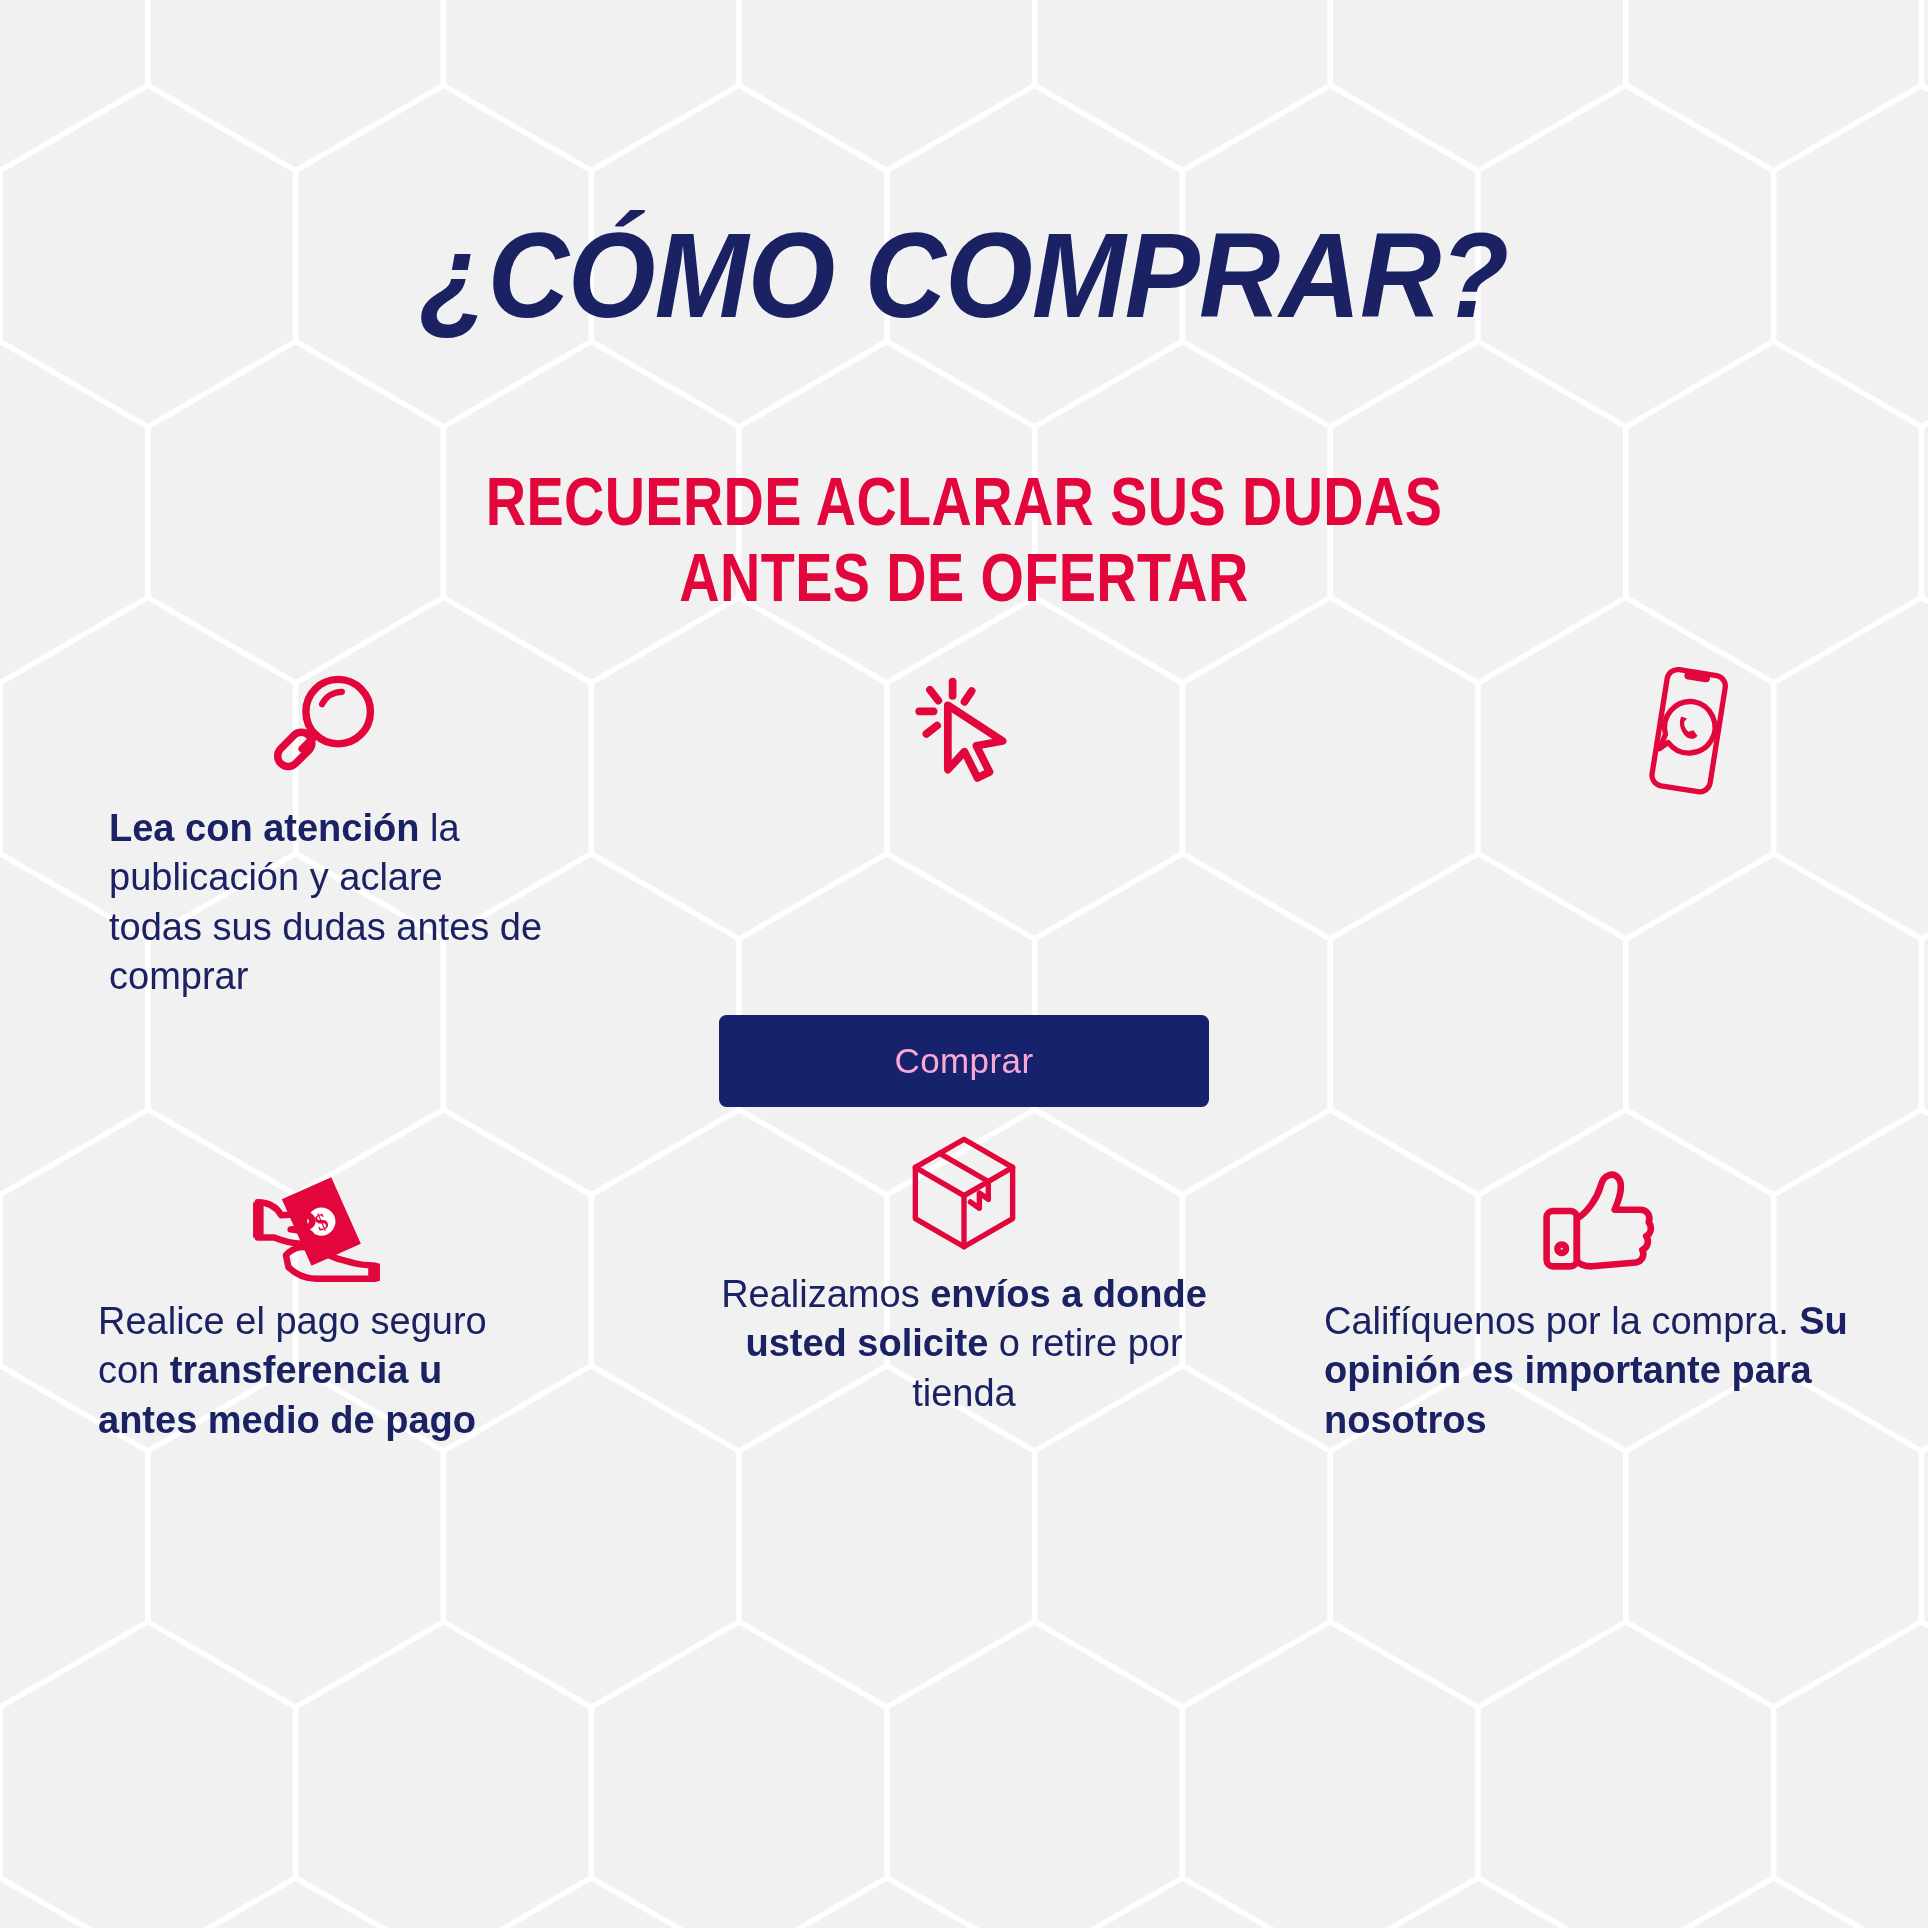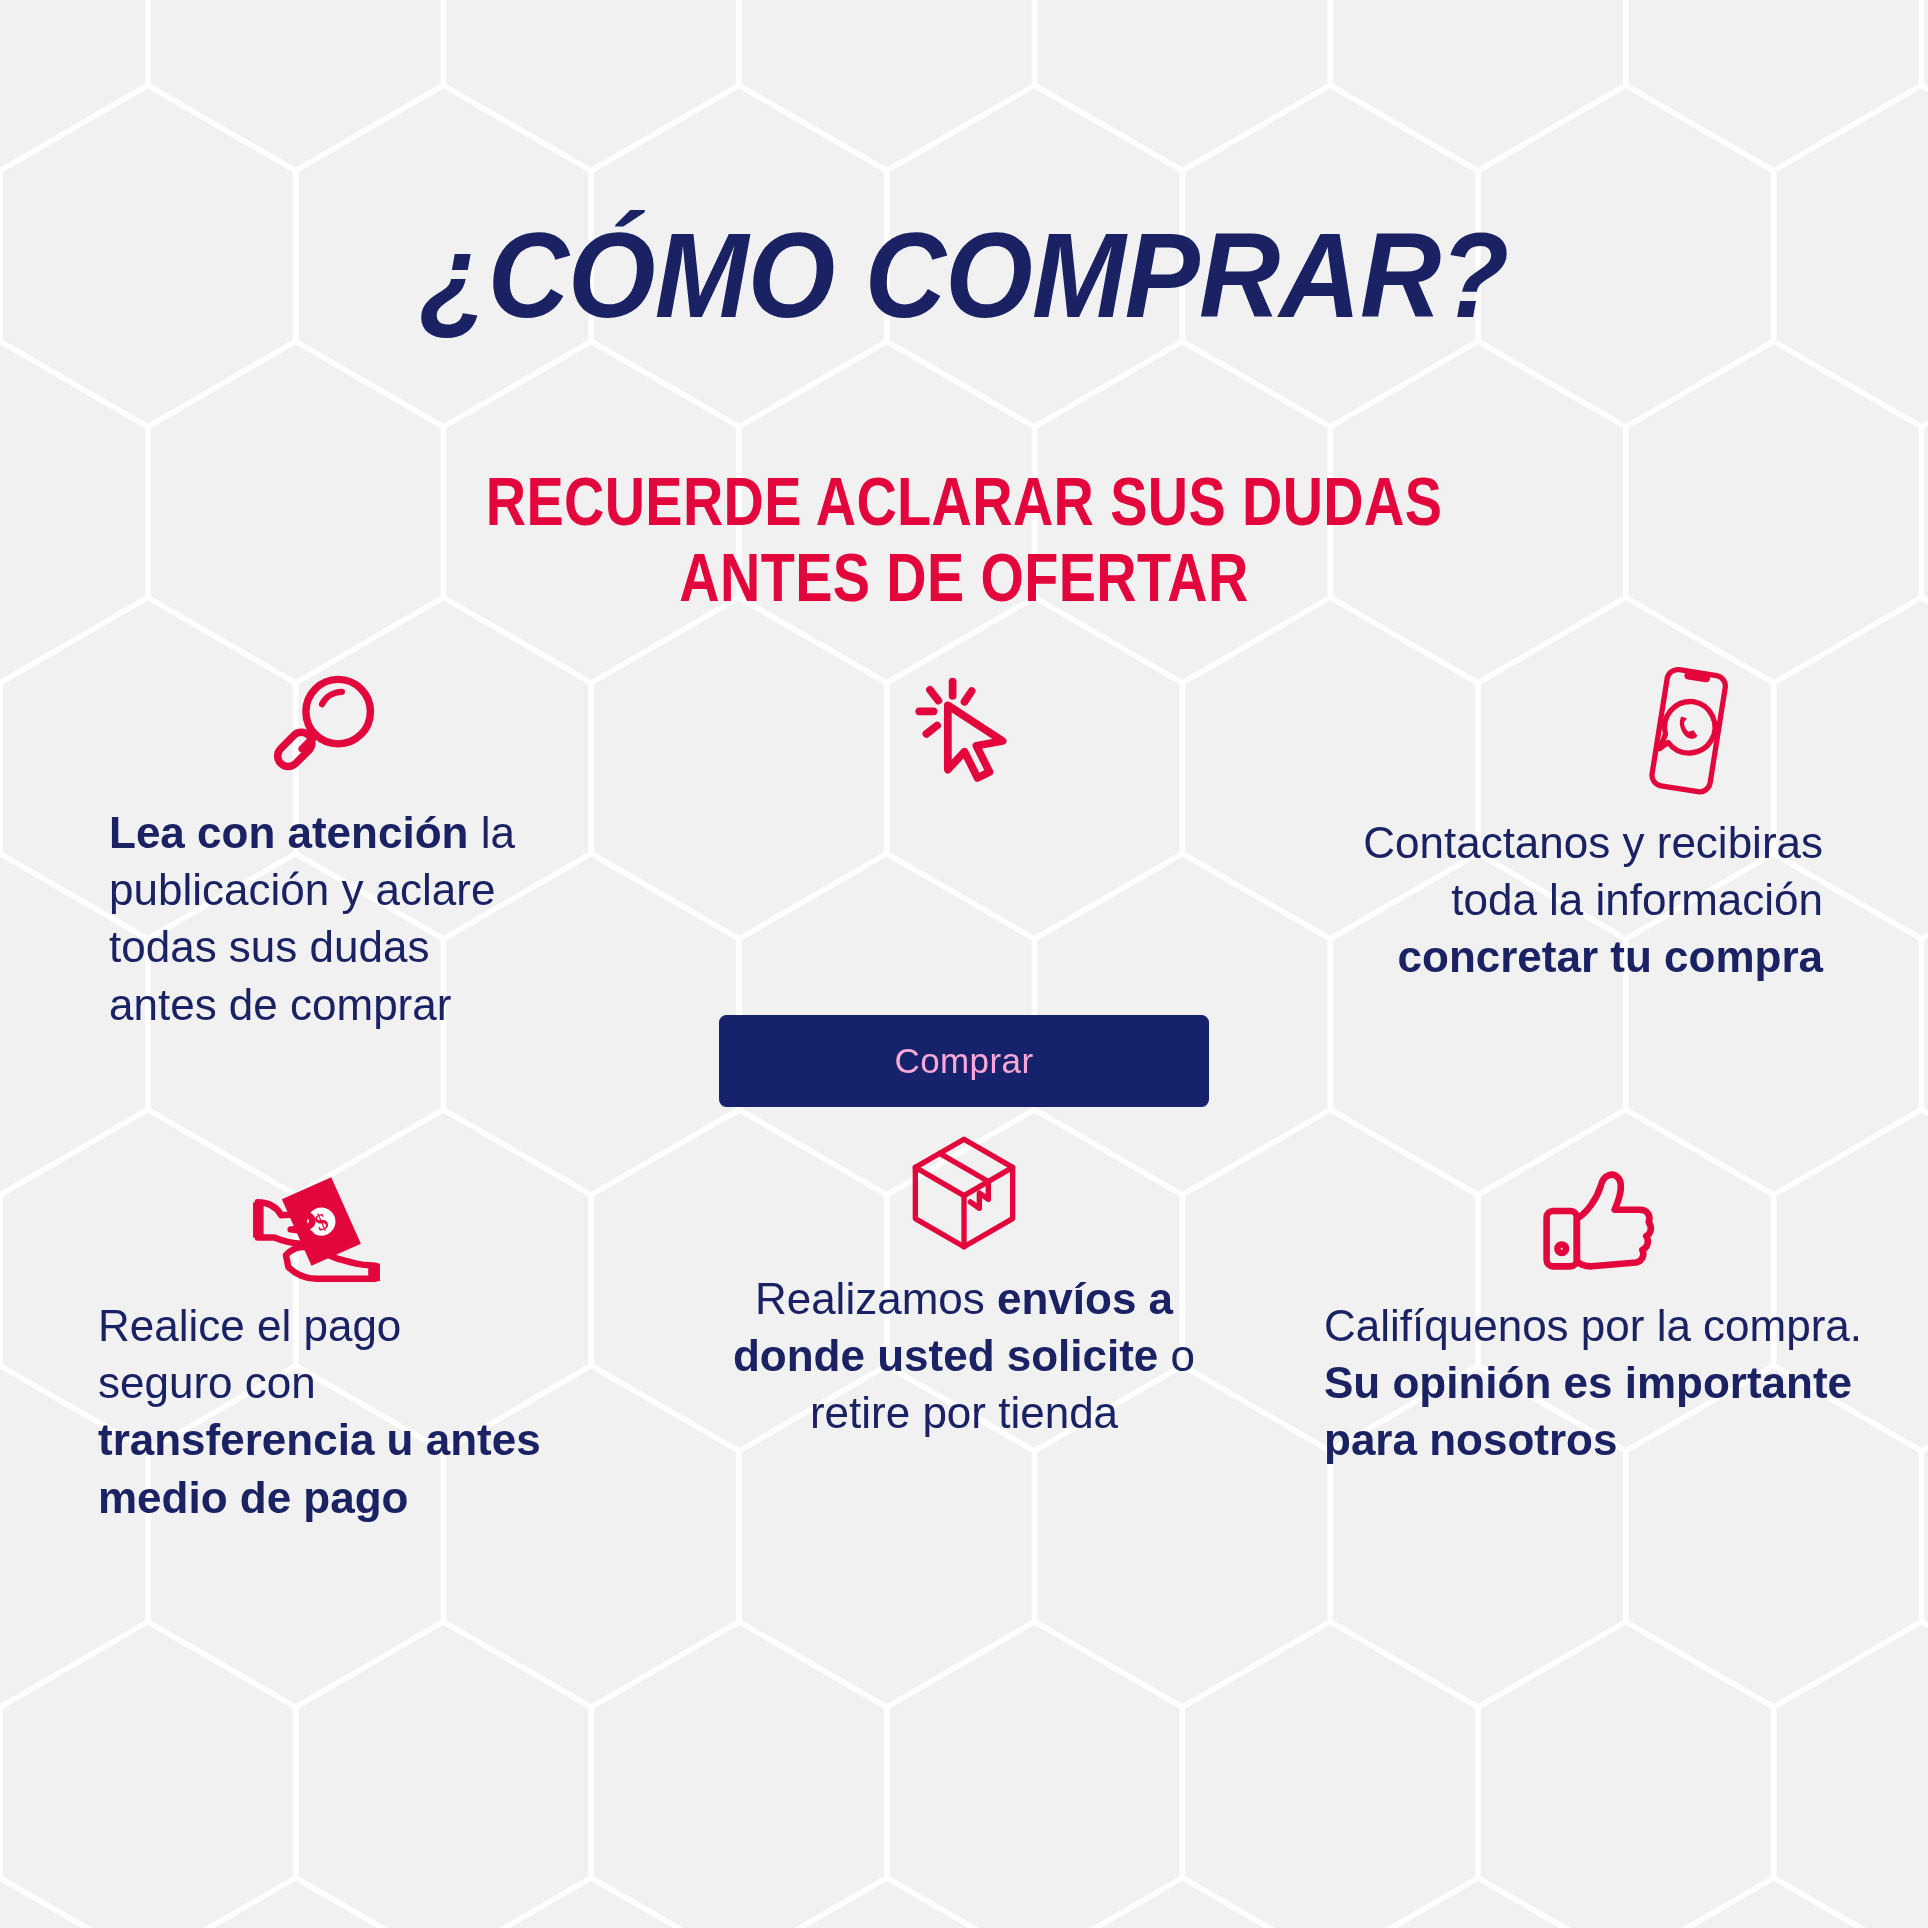--- a/index.html
+++ b/index.html
@@ -35,21 +35,21 @@
   }
   .subtitle .l2{display:block;}
 
   
   .grid{position:absolute;left:0;top:650px;width:1928px;height:942px;}
   .card{position:absolute;text-align:center;}
   .icon-wrap{display:flex;justify-content:center;align-items:flex-end;height:141px;}
   .icon-wrap.tall{height:151px;}
   .ctext{
     color:#1a2264;
-    font-size:44px;
+    font-size:38px;
     line-height:1.30;
     font-weight:400;
     margin-top:13px;
   }
   .ctext b{font-weight:700;}
 
   
   .c1{left:58px;  top:0px;   width:546px;}
   .c2{left:691px; top:0px;   width:546px;}
   .c3{left:1324px;top:0px;   width:546px;}
@@ -237,21 +237,20 @@
           <g transform="rotate(9 50 60)">
             <rect x="26" y="10" width="50" height="100" rx="9" fill="none" stroke="#e3063c" stroke-width="4.5"></rect>
             <rect x="40" y="10" width="22" height="7" rx="3.5" fill="#e3063c"></rect>
             <g transform="translate(51,57)">
               <path d="M0,-22 A22,22 0 1,1 -15.6,15.6 L-22,22 L-19,9 A22,22 0 0,1 0,-22 Z" fill="none" stroke="#e3063c" stroke-width="4.5" stroke-linejoin="round"></path>
               <path d="M-8,-8 C-10,-3 -7,4 -2,8 C2,11 7,9 8,6 L4,2 L0,4 C-3,2 -5,-1 -5,-4 L-3,-7 Z" fill="#e3063c"></path>
             </g>
           </g>
         </svg>
       </div>
-      <div class="ctext">Contactanos y recibiras toda la información <b>concretar tu compra</b></div>
     </div>
 
     <div class="card c4">
       <div class="icon-wrap">
         <svg width="141" height="121" viewBox="0 0 120 100">
 
           <g transform="rotate(-24 62 46)">
             <rect x="40" y="18" width="46" height="62" fill="#e3063c"></rect>
             <circle cx="63" cy="49" r="12" fill="#ffffff"></circle>
             <text x="63" y="56" font-family="'Liberation Serif',serif" font-size="20" font-weight="700" fill="#e3063c" text-anchor="middle">$</text>

